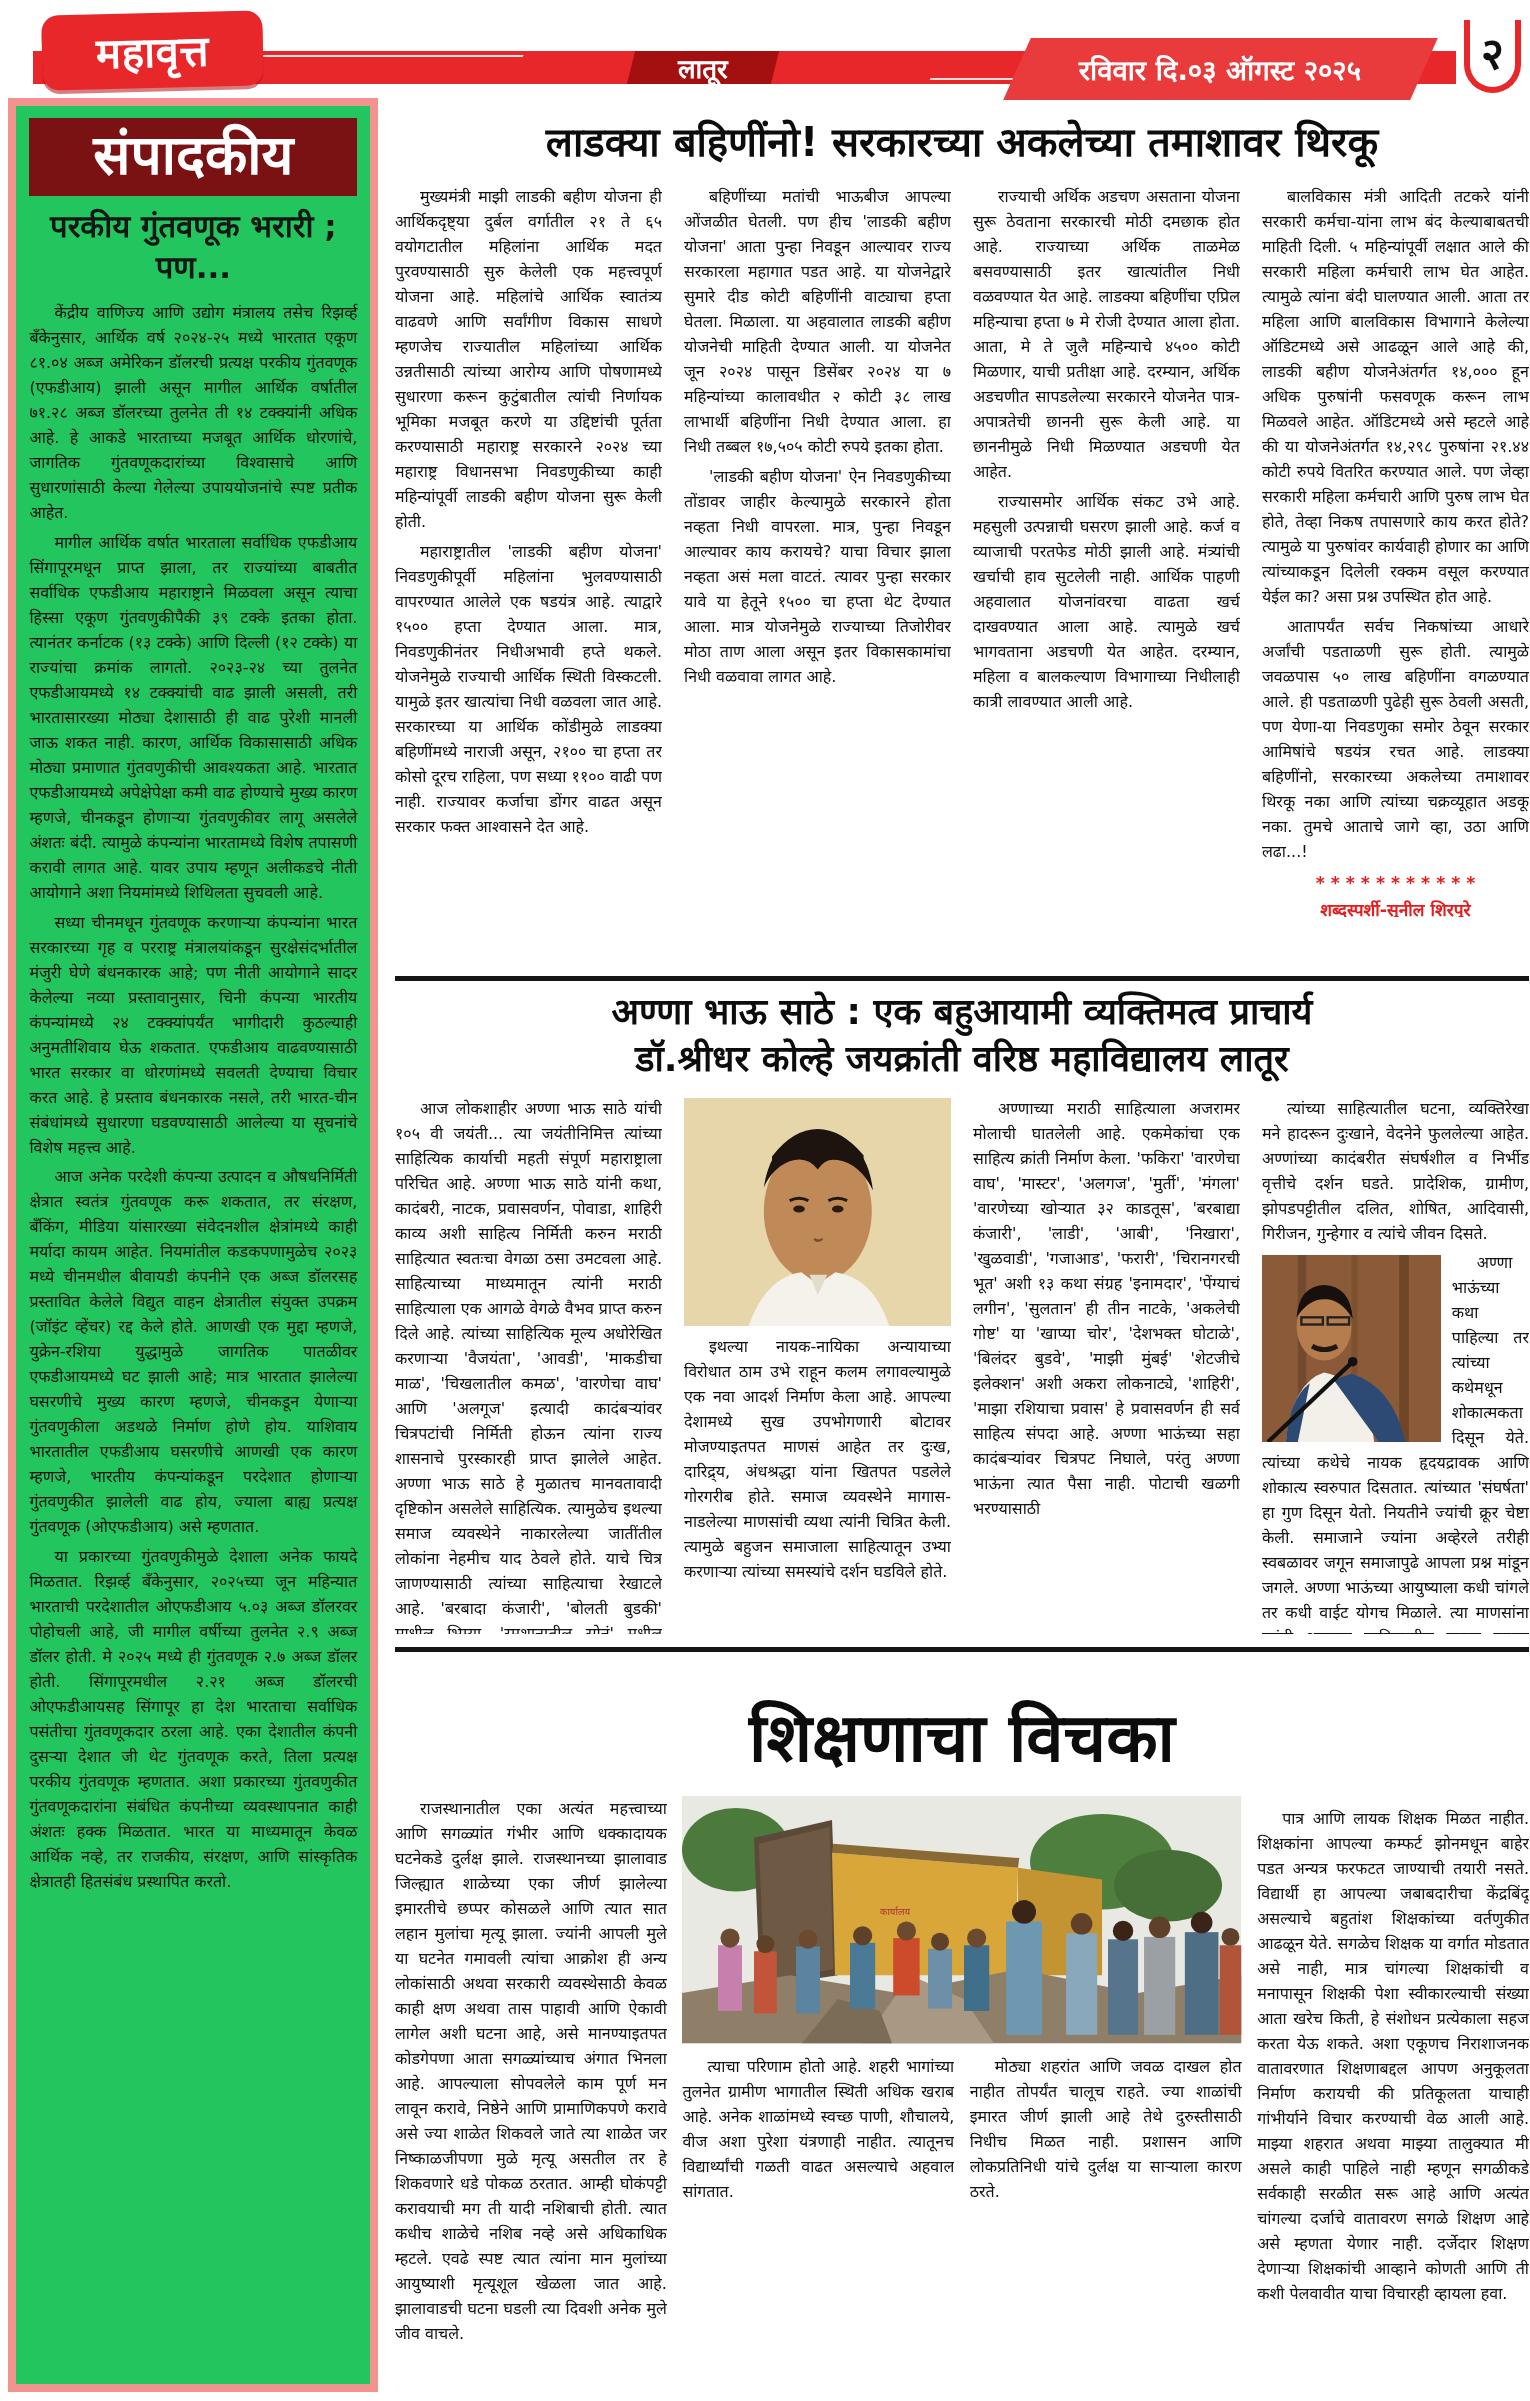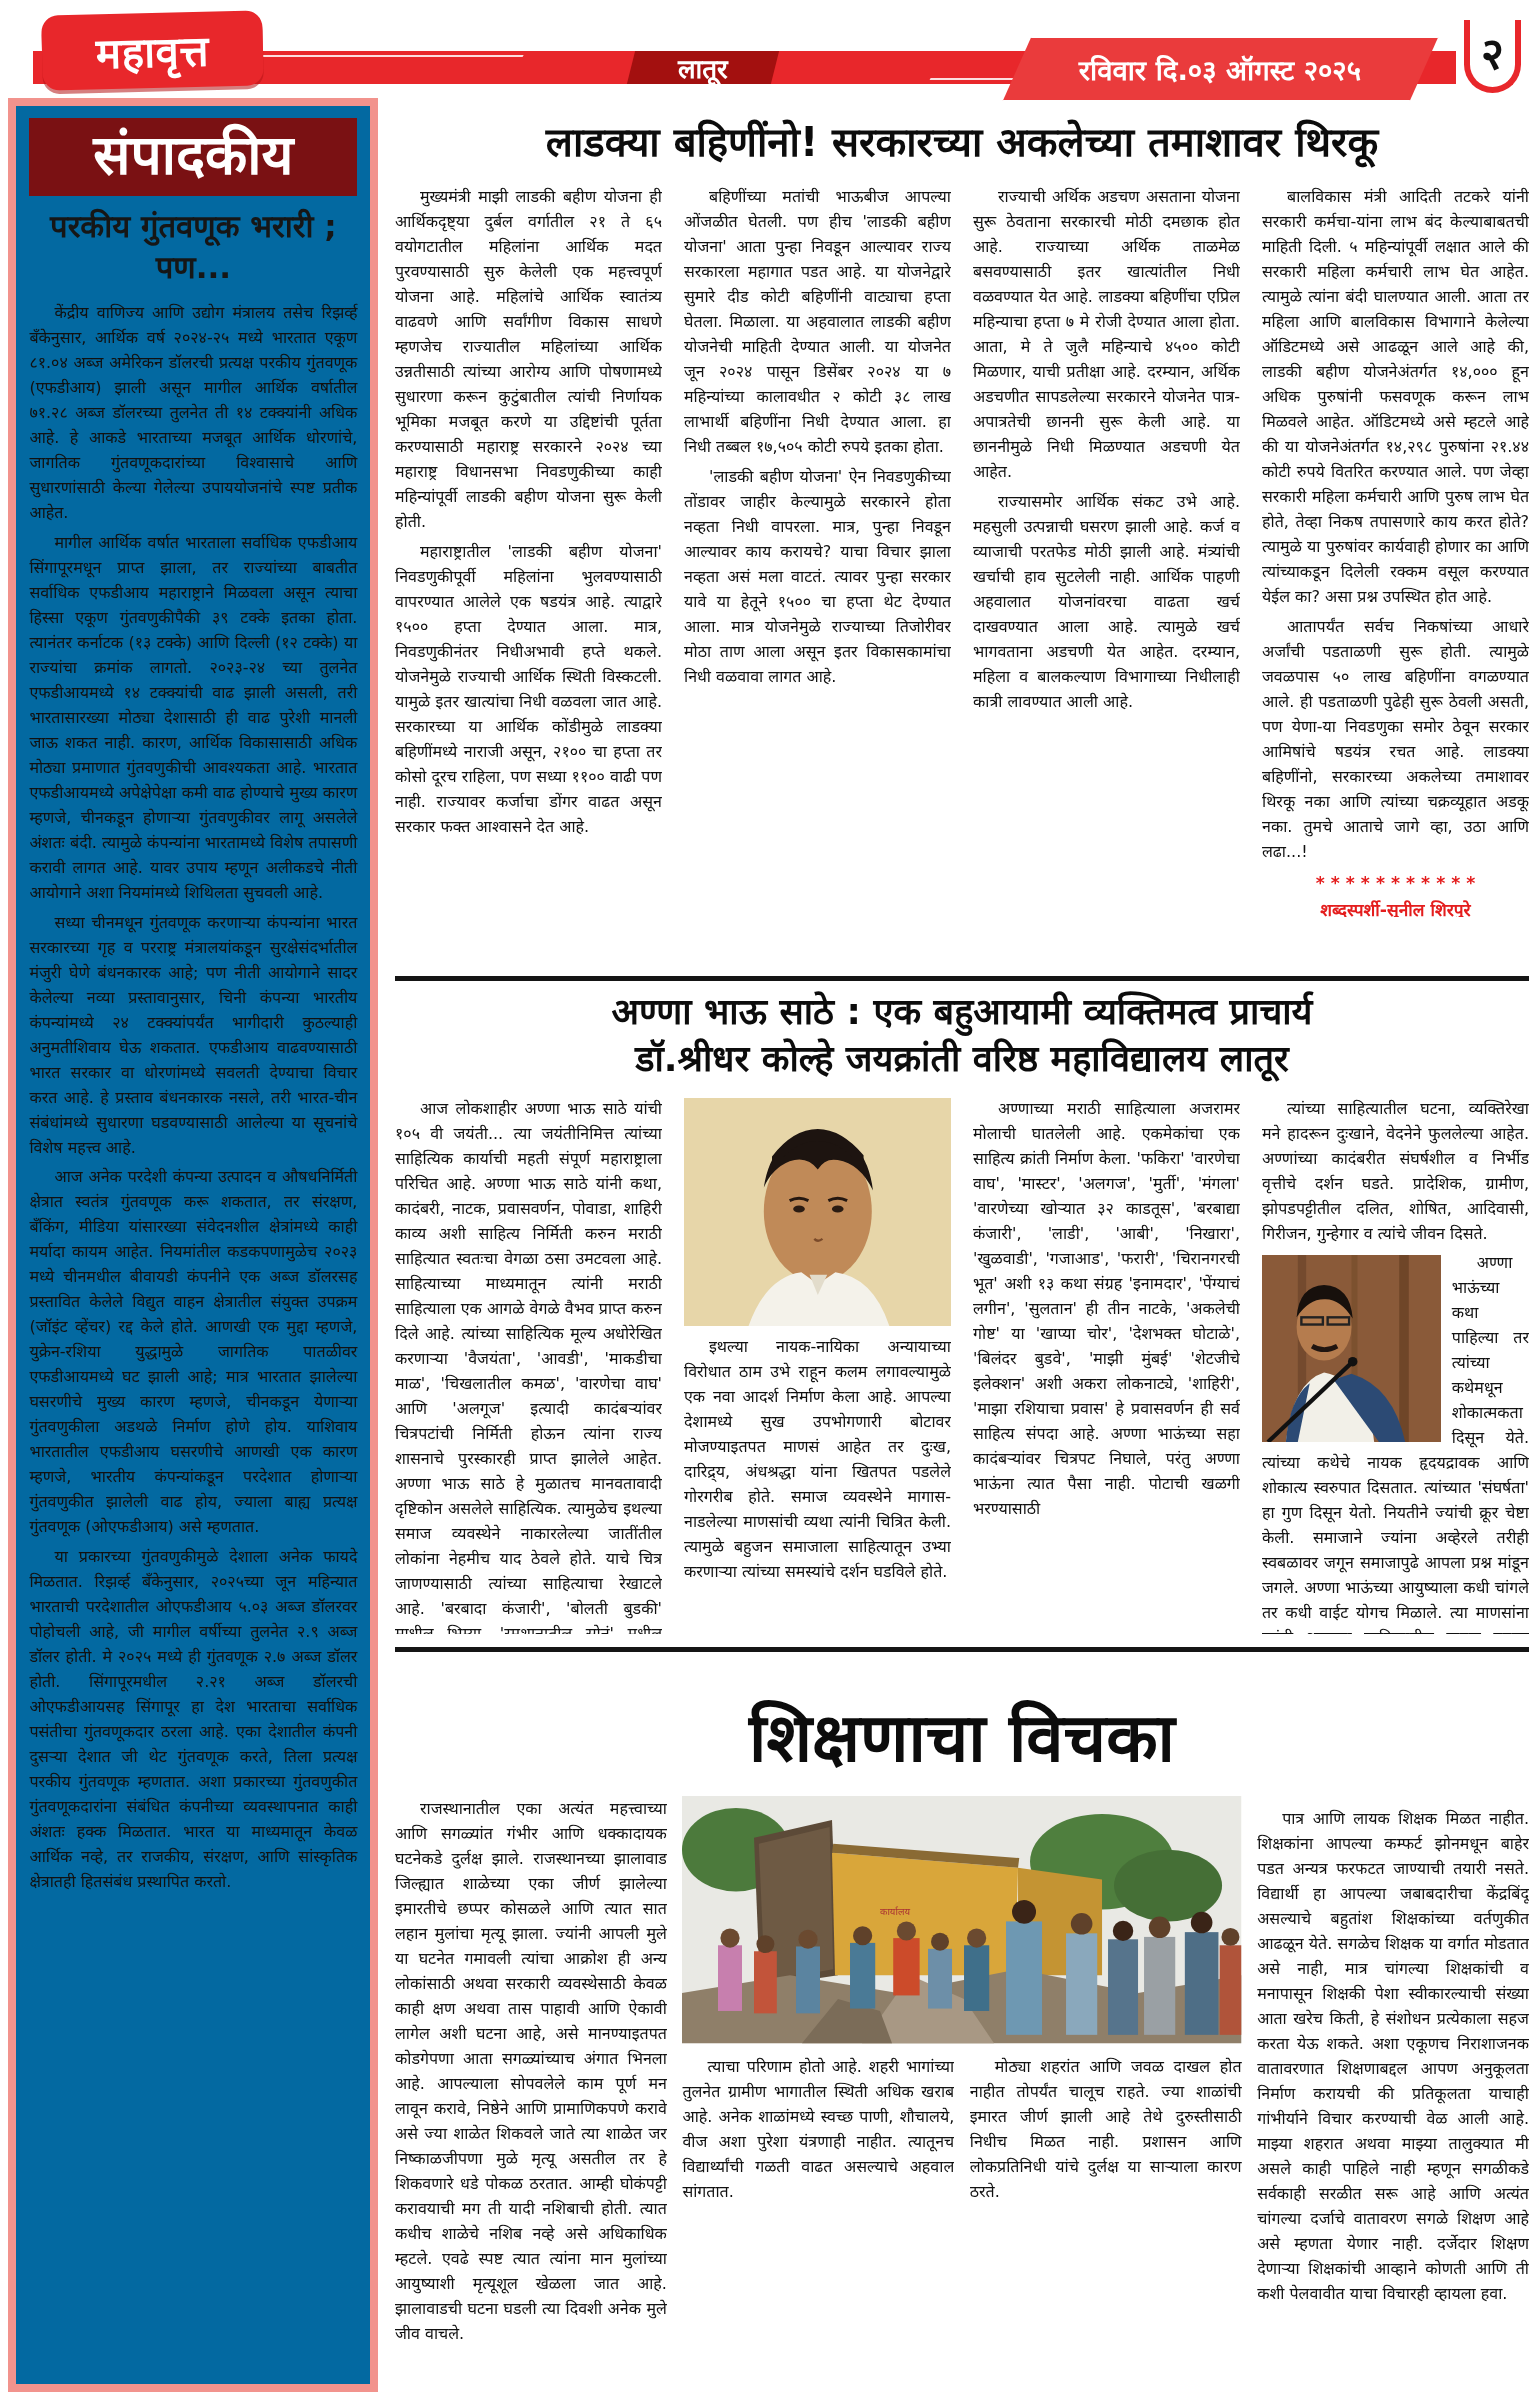--- a/index.html
+++ b/index.html
@@ -32,21 +32,21 @@
   .page-shield {
     position:absolute; top:20.3px; left:1464px; width:57px; height:73px; background:#fff;
     border:6px solid #e8272b; border-top:none; border-radius:0 0 31px 31px; box-sizing:border-box;
     display:flex; align-items:center; justify-content:center;
   }
   .page-shield span { font-size:44px; font-weight:bold; color:#111; line-height:1; }
 
   
   .editorial {
     position:absolute; left:8.4px; top:98px; width:370px; height:2294px; box-sizing:border-box;
-    border:8.4px solid #f2938d; background:#0369a1; padding:10.8px 13px; overflow:hidden;
+    border:8.4px solid #f2938d; background:#22c55e; padding:10.8px 13px; overflow:hidden;
   }
   .edit-title {
     background:#7a1113; color:#fff; text-align:center; font-size:55px; font-weight:bold;
     padding:9.6px 0 13px; line-height:1; margin:1.2px 0 4.8px;
   }
   .edit-head { font-size:31px; font-weight:bold; text-align:center; line-height:1.3; margin:10.8px 0 13px; color:#161616; }
   .edit-body p { font-size:16.4px; line-height:1.58; text-align:justify; margin:0 0 3.6px; text-indent:27.5px; }
 
   
   .article { position:absolute; left:395px; width:1134px; }

